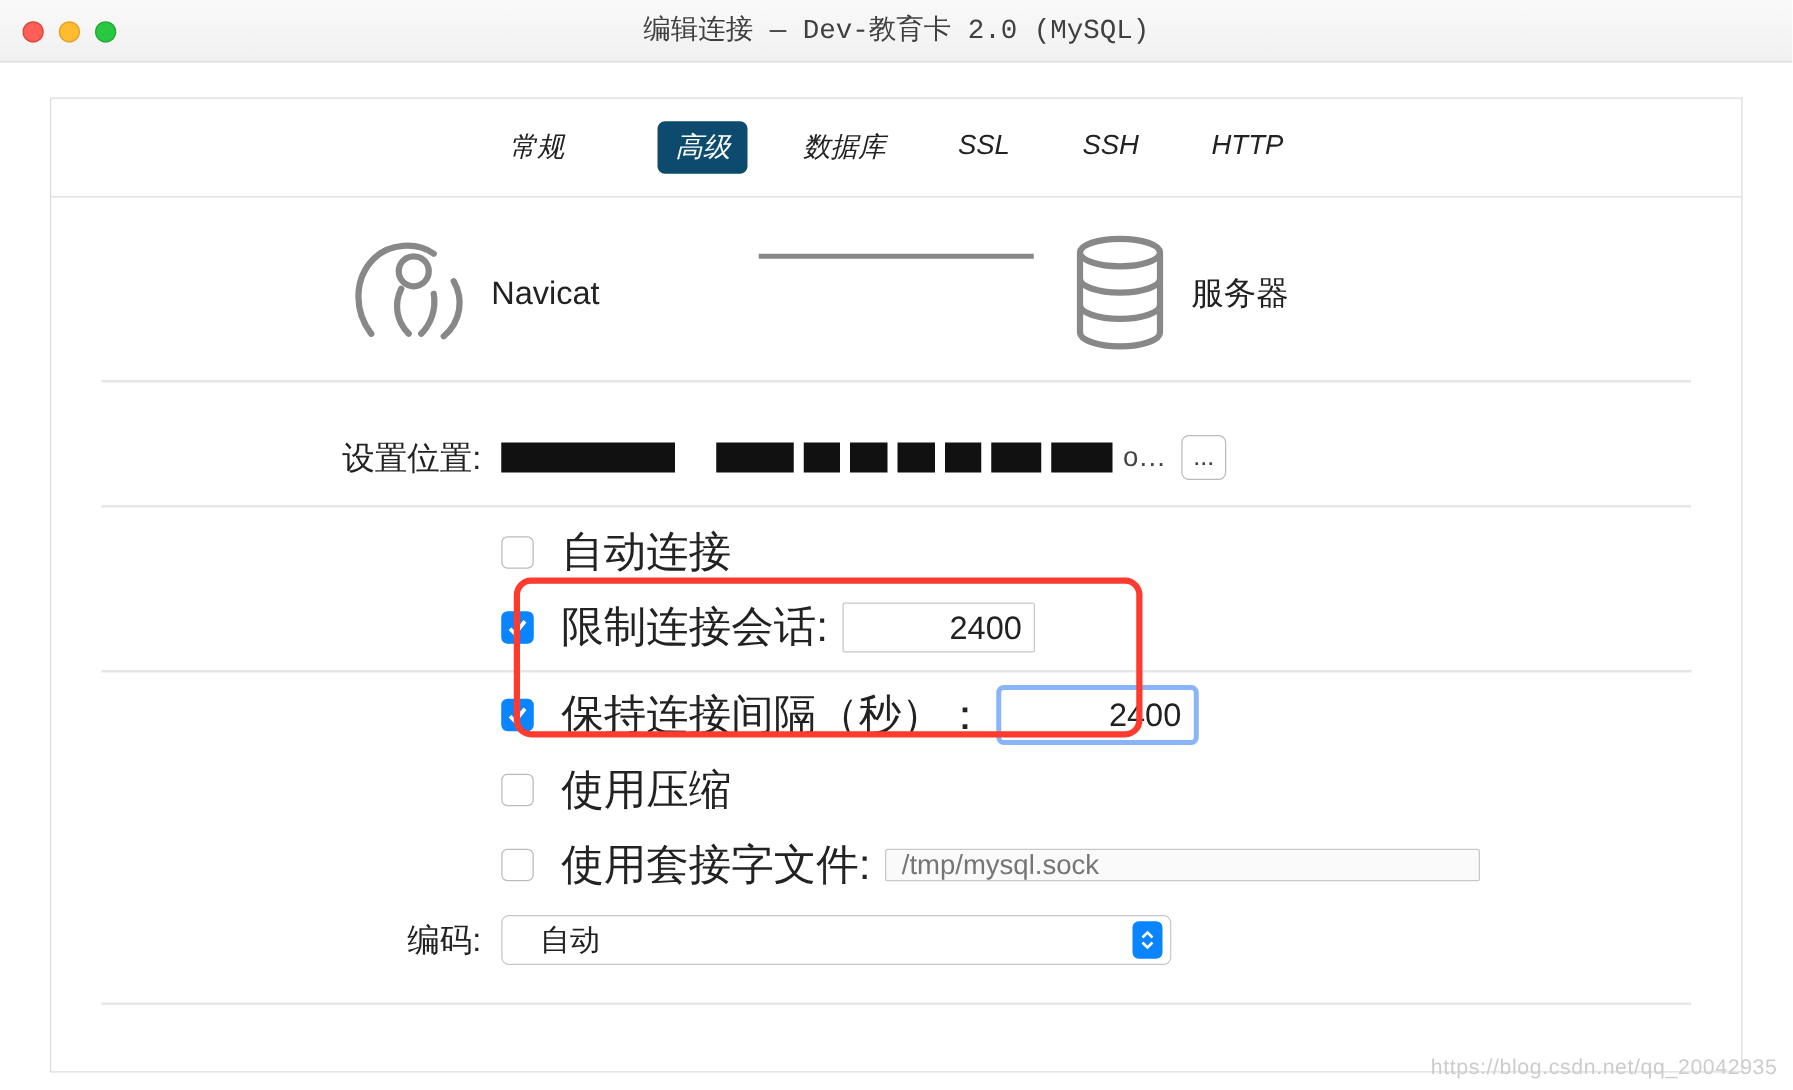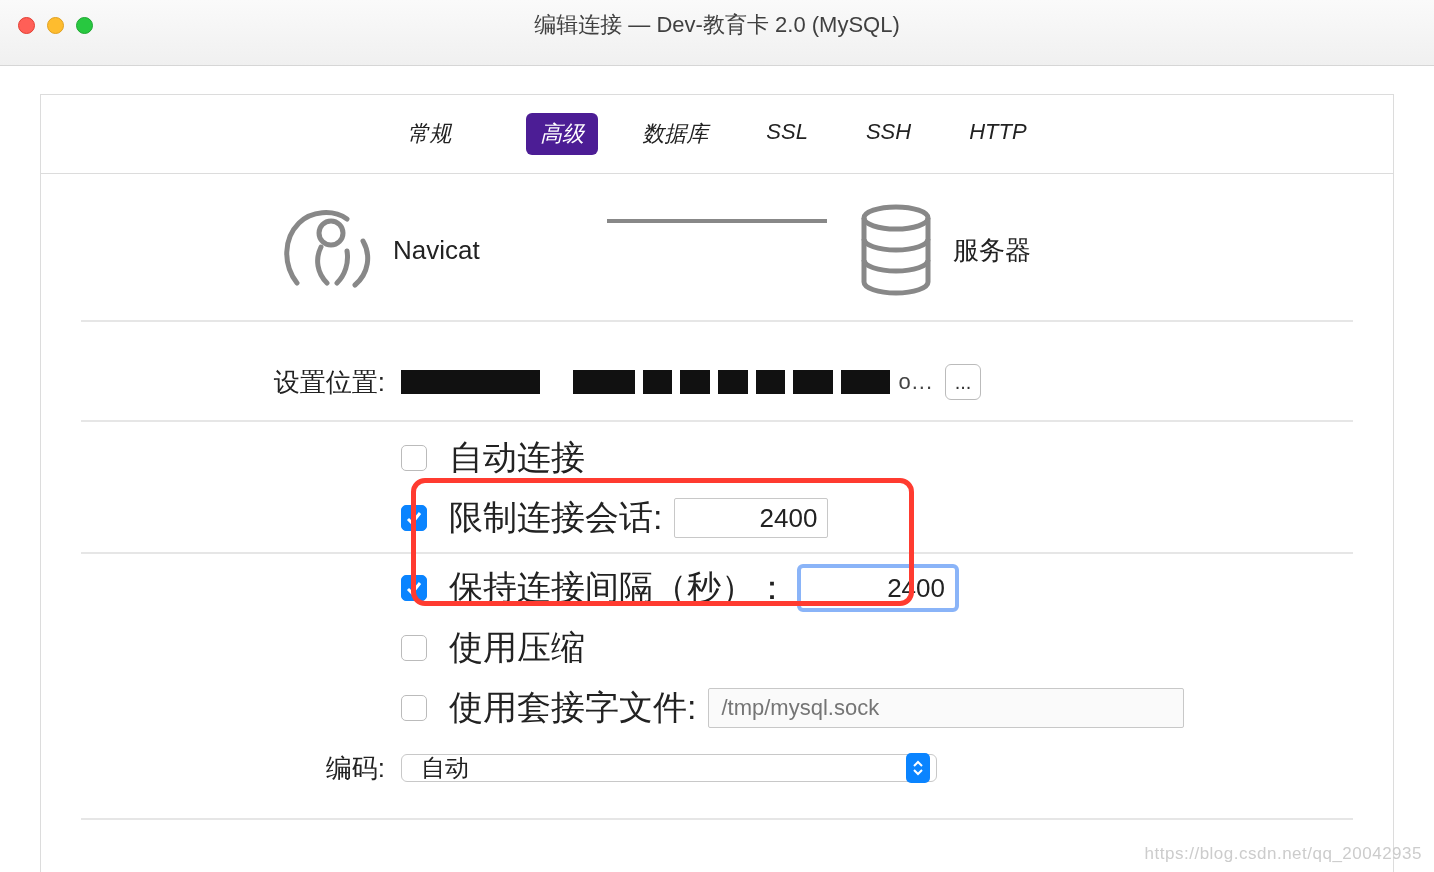--- a/index.html
+++ b/index.html
@@ -1,30 +1,30 @@
 <!DOCTYPE html>
 <html><head>
 <meta charset="utf-8">
 <style>
   * { box-sizing: border-box; }
   html, body { margin:0; padding:0; width:1434px; height:872px; font-family:-apple-system,"Helvetica Neue",Arial,sans-serif; background:#fff; }
   
-  .titlebar { position:relative; height:66px; border-bottom:1px solid #d6d6d6; background:linear-gradient(#fafafa,#f0f0f0); }
+  .titlebar { position:relative; height:50px; border-bottom:1px solid #d6d6d6; background:linear-gradient(#fafafa,#f0f0f0);font-family:Liberation Mono, monospace; }
   .traffic { position:absolute; left:18px; top:17px; display:flex; gap:12px; }
   .tl { width:17px; height:17px; border-radius:50%; }
   .tl.red { background:#ff5f57; border:1px solid #e33e32; }
   .tl.yellow { background:#febc2e; border:1px solid #e0a020; }
   .tl.green { background:#28c840; border:1px solid #1ea731; }
   .title { text-align:center; line-height:50px; font-size:22px; color:#404040; }
   
   .frame { margin:28px 40px 0 40px; border:1px solid #dcdcdc; background:#fff; min-height:780px; }
   
   .tabs { display:flex; justify-content:center; gap:30px; padding:18px 0; border-bottom:1px solid #dcdcdc; }
   .tab { font-size:22px; color:#222; padding:6px 14px; border-radius:6px; cursor:pointer;font-style:italic; }
-  .tab.active { background:#4c1d95; color:#fff;margin-left:31px; }
+  .tab.active { background:#0c4a6e; color:#fff;margin-left:31px; }
   
   .iconrow { display:flex; justify-content:center; align-items:center; gap:30px; padding:30px 0 24px 0; }
   .iconcol { display:flex; align-items:center; gap:18px; width:300px; }
   .iconcol span { font-size:26px; color:#222; }
   .connector { width:220px; height:4px; background:#888; margin-bottom:58px; }
   .divider { height:2px; background:#e6e6e6; margin:0 40px; }
   
   .form { padding:30px 0 20px 0; }
   .row { display:flex; align-items:center; min-height:60px; padding:0 40px; }
   .row-label { width:320px; text-align:right; font-size:26px; color:#222; padding-right:16px; }
@@ -35,26 +35,26 @@
   .path-end { font-size:22px; color:#444; letter-spacing:1px; }
   .browse-btn { width:36px; height:36px; border:1px solid #bbb; border-radius:6px; background:#fff; display:flex; align-items:center; justify-content:center; font-size:20px; color:#333; cursor:pointer; }
   
   .cb { width:26px; height:26px; border:1px solid #bbb; border-radius:5px; display:inline-flex; align-items:center; justify-content:center; margin-right:10px; background:#fff; flex-shrink:0; }
   .cb.checked { background:#0a84ff; border-color:#0a84ff; }
   .cb.checked svg { display:block; }
   .cb svg { display:none; }
   .cb-label { font-size:34px; color:#222; }
   .num-input { width:154px; height:40px; border:1px solid #c8c8c8; border-radius:2px; text-align:right; font-size:26px; padding:0 10px; color:#222; }
   .num-input.focused { border:0; outline:4px solid #8ab4f8; }
-  .text-input { width:476px; height:40px; border:1px solid #c8c8c8; border-radius:2px; font-size:22px; padding:12px 12px; color:#888; background:#fafafa; }
+  .text-input { width:476px; height:26px; border:1px solid #c8c8c8; border-radius:2px; font-size:22px; padding:12px 12px; color:#888; background:#fafafa; }
   
   .hlwrap { position:relative; }
   .hlbox { position:absolute; border:5px solid #ff3b30; border-radius:14px; pointer-events:none; }
   
-  .encoding-select { width:536px; height:28px; border:1px solid #c8c8c8; border-radius:6px; display:flex; align-items:center; justify-content:space-between; padding:0 6px 0 19px; font-size:24px; color:#222; cursor:pointer; background:#fff; }
+  .encoding-select { width:536px; height:40px; border:1px solid #c8c8c8; border-radius:6px; display:flex; align-items:center; justify-content:space-between; padding:0 6px 0 30px; font-size:24px; color:#222; cursor:pointer; background:#fff; }
   .select-arrows { width:24px; height:30px; background:#0a84ff; border-radius:5px; display:flex; flex-direction:column; align-items:center; justify-content:center; }
   .select-arrows svg { display:block; }
   .watermark { position:absolute; right:12px; bottom:8px; color:#ccc; font-size:17px; letter-spacing:.5px; }
 </style>
 </head>
 <body>
 
 <div class="titlebar">
   <div class="traffic">
     <div class="tl red"></div>

